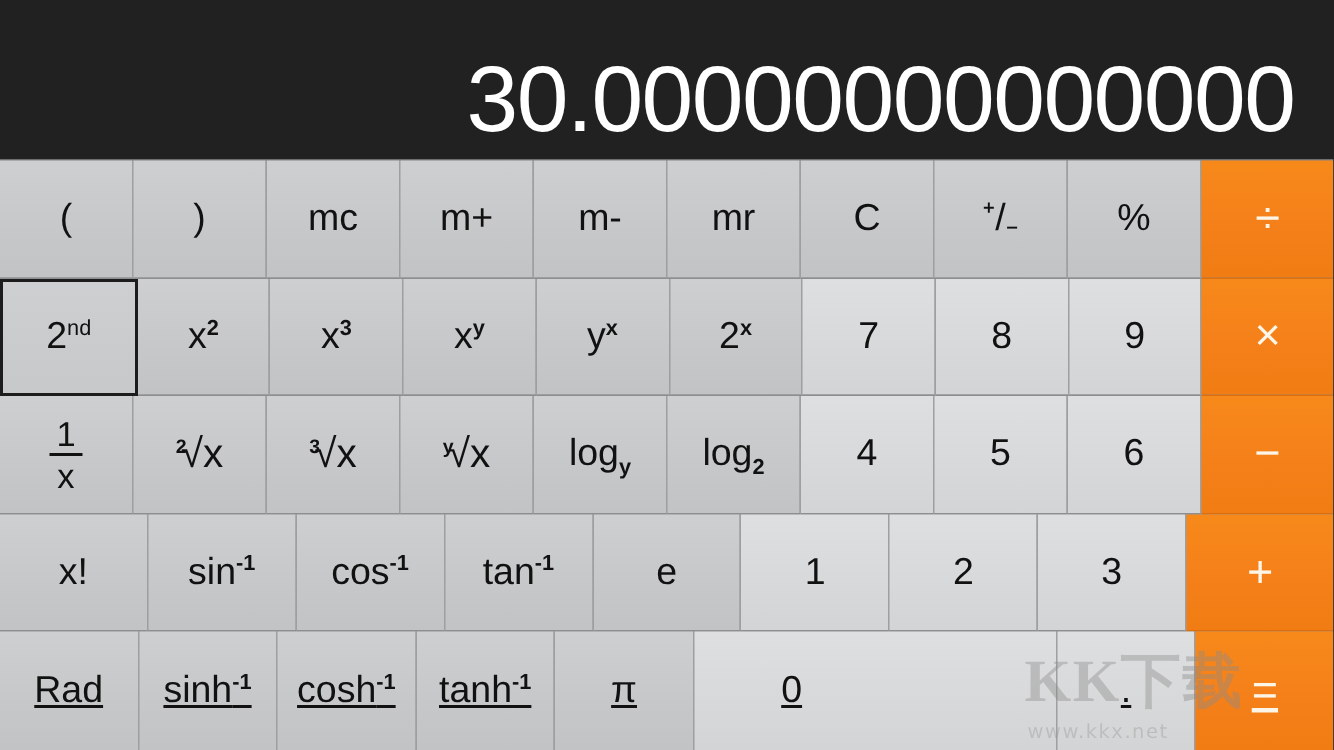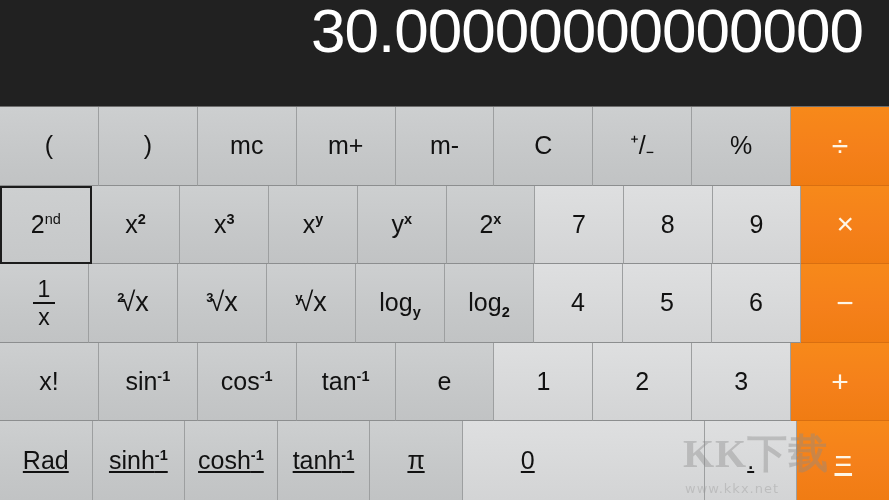--- a/index.html
+++ b/index.html
@@ -18,20 +18,21 @@
     background: #1e1e1e;
     display: flex;
     flex-direction: column;
   }
 
   
   #display {
     height: 106px;
     background: #212121;
     display: flex;
+    align-items: flex-end;
     justify-content: flex-end;
     padding: 0 26px 8px 0;
     box-sizing: border-box;
     flex: none;
   }
   #display-value {
     color: #ffffff;
     font-size: 62px;
     font-weight: 300;
     letter-spacing: -1px;
@@ -191,20 +192,23 @@
         <div class="key fn">
           <span class="lbl">mc</span>
         </div>
         <div class="key fn">
           <span class="lbl">m+</span>
         </div>
         <div class="key fn">
           <span class="lbl">m-</span>
         </div>
         <div class="key fn">
+          <span class="lbl">mr</span>
+        </div>
+        <div class="key fn">
           <span class="lbl">C</span>
         </div>
         <div class="key fn">
           <span class="lbl plusminus">⁺/₋</span>
         </div>
         <div class="key fn">
           <span class="lbl">%</span>
         </div>
         <div class="key op">
           <span class="lbl">÷</span>

